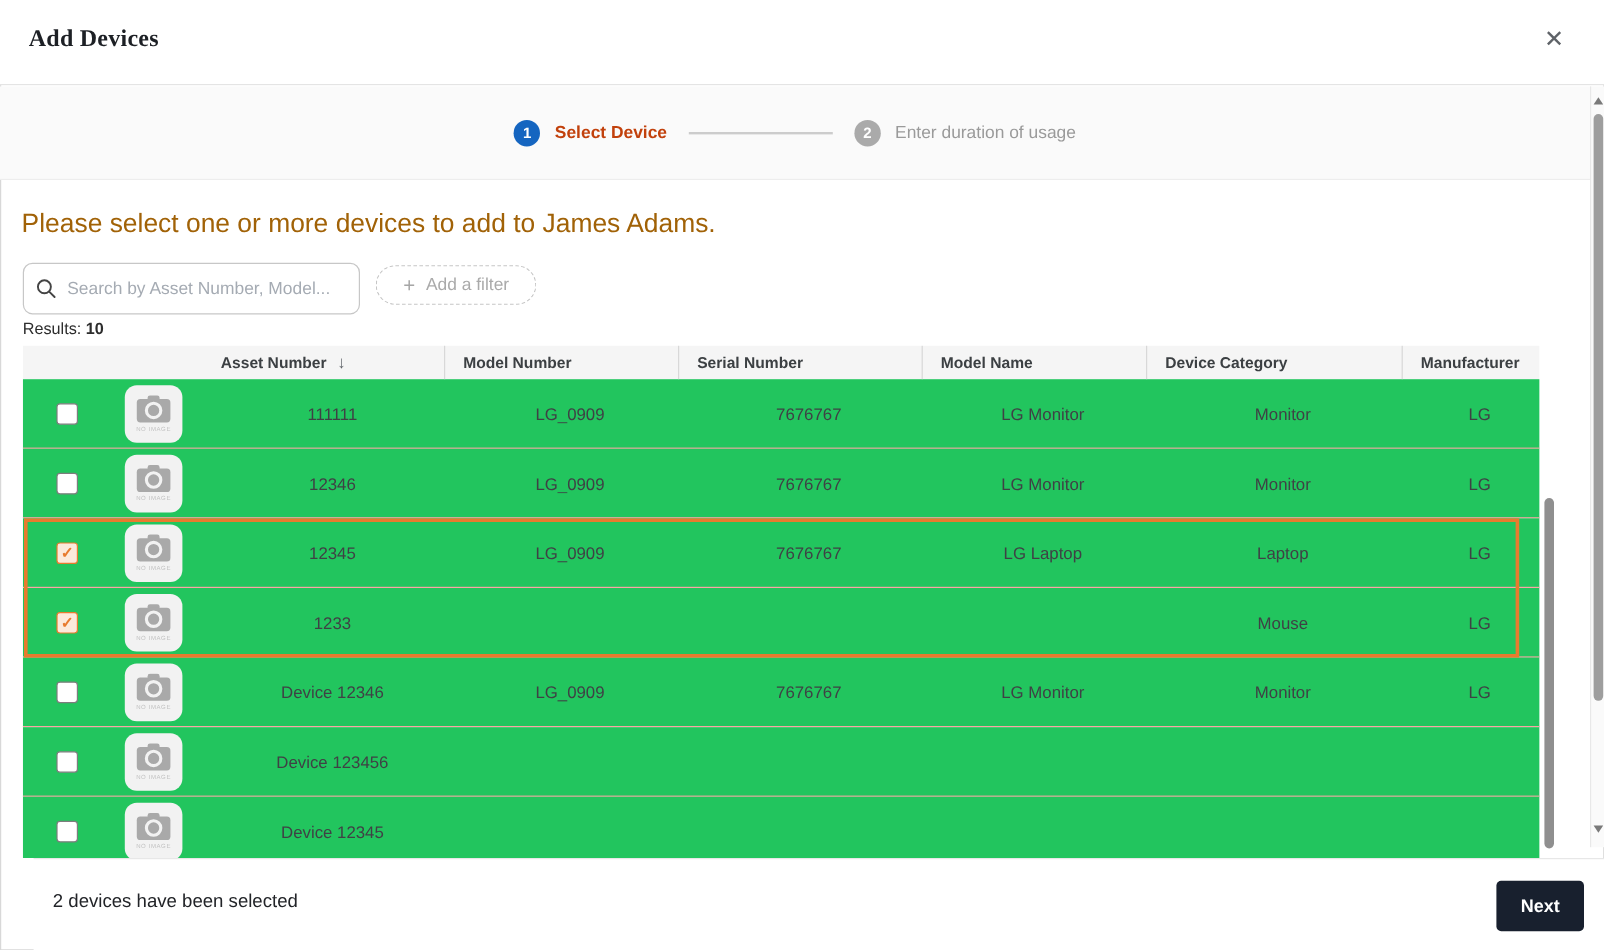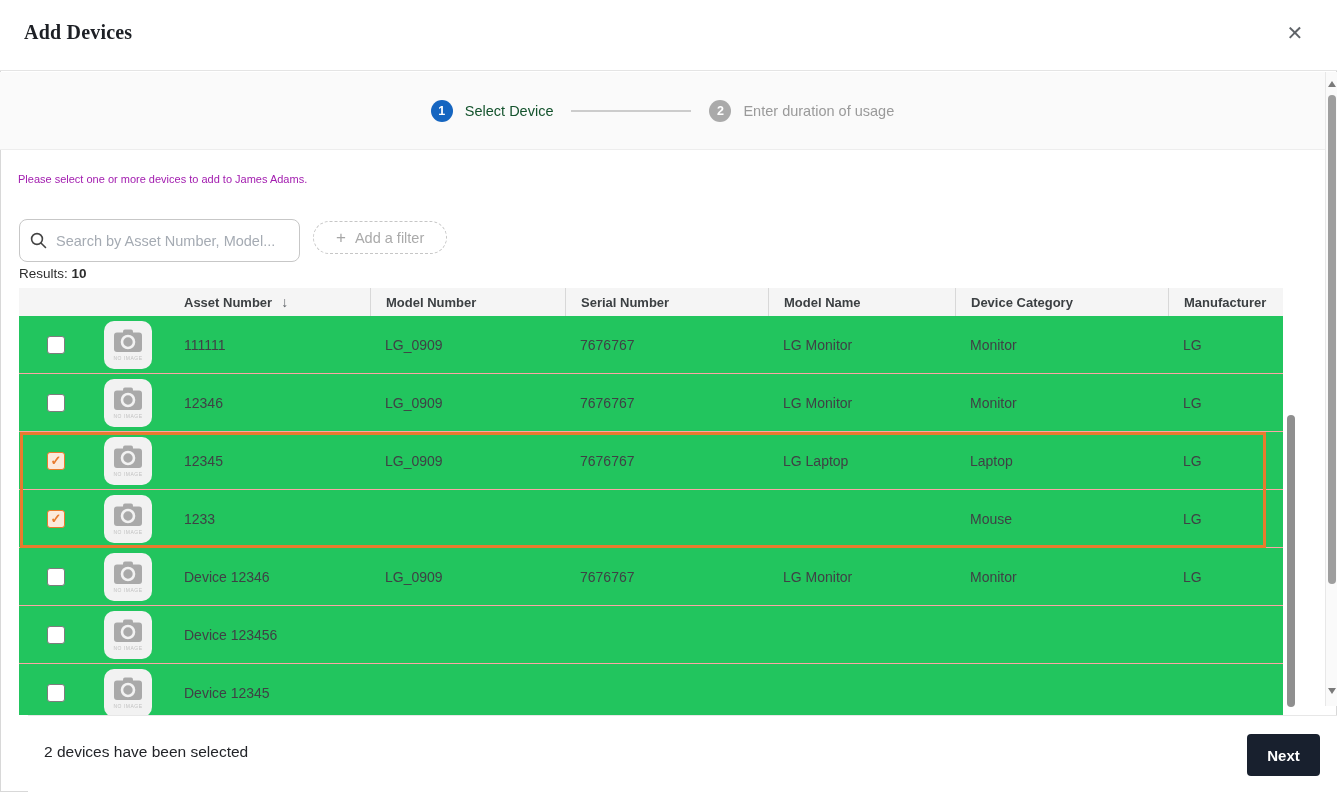--- a/index.html
+++ b/index.html
@@ -16,40 +16,40 @@
     font-size:20px; color:#5f6368; cursor:pointer; line-height:24px; text-align:center; }
   
   .stepper { position:absolute; top:72px; left:0; right:12px; height:78px; background:#fafafa;
     border-bottom:1px solid #ededed; display:flex; align-items:center; justify-content:center; }
   .step { display:flex; align-items:center; }
   .step-circle { width:22px; height:22px; border-radius:50%; color:#fff; font-size:12.5px; font-weight:bold;
     display:flex; align-items:center; justify-content:center; }
   .step-circle.active { background:#1565c0; }
   .step-circle.inactive { background:#aaaaaa; }
   .step-label { margin-left:12px; font-size:14.5px; }
-  .step-label.active { color:#14532d; font-weight:normal; }
+  .step-label.active { color:#c2410c; font-weight:bold; }
   .step-label.inactive { color:#9a9a9a; }
   .step-connector { width:120px; height:2px; background:#cccccc; margin:0 18px; }
   
-  .prompt { position:absolute; left:18px; top:173px; font-size:11px; color:#a21caf; }
+  .prompt { position:absolute; left:18px; top:173px; font-size:22px; color:#a16207; }
   .search-box { position:absolute; left:19px; top:219px; width:281px; height:43px; border:1px solid #c7c7c7;
     border-radius:8px; background:#fff; display:flex; align-items:center; padding:0 10px; }
   .search-box svg { flex:0 0 auto; }
   .search-input { border:none; outline:none; width:100%; margin-left:9px; font-size:14.5px; color:#333;
     font-family:"Liberation Sans", sans-serif; background:transparent; }
   .search-input::placeholder { color:#a5abb3; }
   .add-filter { position:absolute; left:313px; top:221px; height:33px; padding:0 22px; border:1px dashed #c6c6c6;
     border-radius:17px; background:transparent; color:#aaaaaa; font-size:14.5px; cursor:pointer;
     display:flex; align-items:center; font-family:"Liberation Sans", sans-serif; }
   .add-filter .plus { font-size:17px; margin-right:9px; color:#a6a6a6; }
   .results-line { position:absolute; left:19px; top:266px; font-size:13.5px; color:#2d2d2d; }
   .results-line b { font-weight:bold; }
   
   .table-clip { position:absolute; left:19px; top:288px; width:1264px; height:427px; overflow:hidden; }
-  .grid-row { display:grid; grid-template-columns:60px 95px 196px 195px 203px 187px 213px 1fr; align-items:center; }
+  .grid-row { display:grid; grid-template-columns:60px 95px 196px 195px 203px 187px 213px 1fr; align-items:center;text-align:center; }
   .thead { height:28px; background:#f5f5f5; font-size:13px; font-weight:bold; color:#3c4043; }
   .th { height:100%; display:flex; align-items:center; padding-left:15px; }
   .th.sep { border-left:1px solid #d8d8d8; }
   .th.first { padding-left:10px; }
   .sort-icon { margin-left:9px; color:#5f6368; font-weight:normal; font-size:14px; }
   .trow { height:58px; border-bottom:1px solid #fca5a5; background:#22c55e; font-size:14px; color:#3f4145; cursor:pointer; }
   .td { padding-left:15px; overflow:hidden; white-space:nowrap; }
   .td.first { padding-left:10px; }
   .cell-check { display:flex; justify-content:flex-start; padding-left:28px; }
   .checkbox { width:18px; height:18px; border:1.5px solid #7d7d7d; border-radius:3px; background:#fff;

